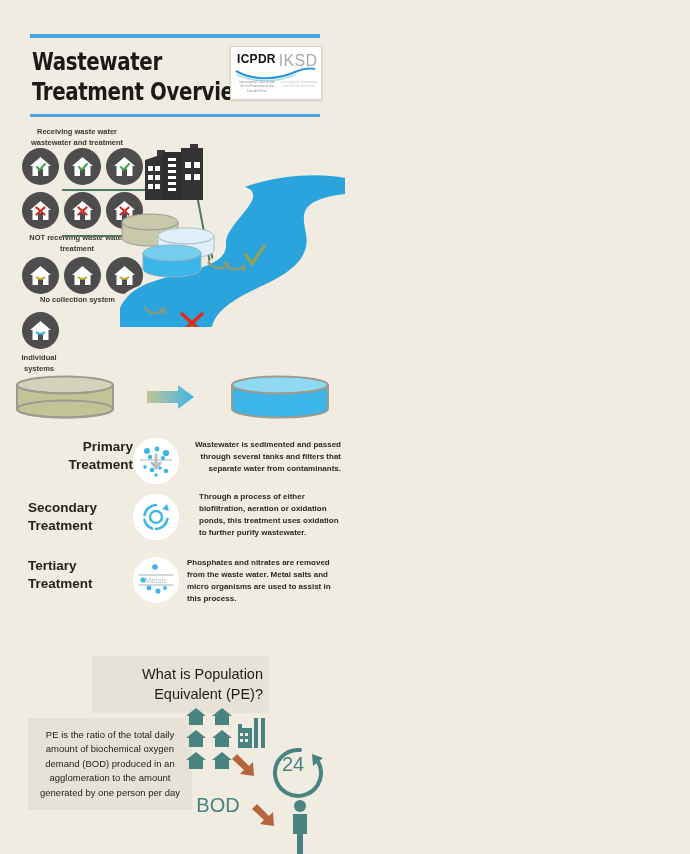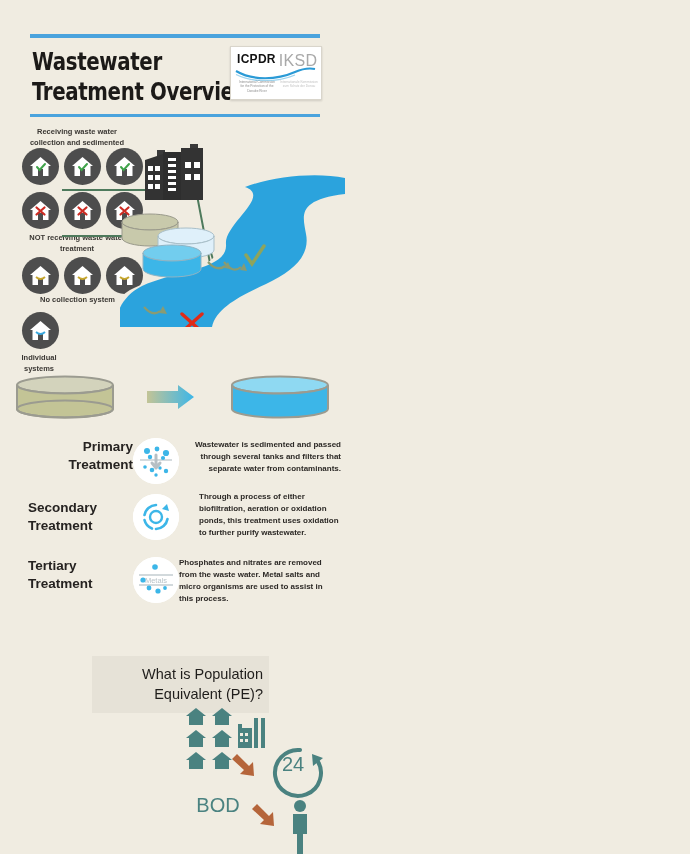--- a/index.html
+++ b/index.html
@@ -86,21 +86,21 @@
         <svg class="wave" viewBox="0 0 82 14">
           <path d="M1 4 C18 14, 42 13, 60 5 C68 1.5, 75 1, 80 2" stroke="#2a9ad6" stroke-width="2.1" fill="none"></path>
           <path d="M1 7.5 C18 16, 42 15.5, 60 8" stroke="#9fd4ee" stroke-width="1.3" fill="none"></path>
         </svg>
         <div class="sub">International Commission for the Protection of the Danube River</div>
         <div class="sub2">Internationale Kommission zum Schutz der Donau</div>
       </div>
     </div>
 
     <div class="lbl" style="position:absolute;left:22px;top:113px;width:110px;">Receiving waste water
-collection and sedimented</div>
+wastewater and treatment</div>
     <div class="lbl" style="position:absolute;left:22px;top:219px;width:110px;">NOT receiving waste
 water treatment</div>
     <div class="lbl" style="position:absolute;left:20px;top:281px;width:115px;">No collection system</div>
     <div class="lbl" style="position:absolute;left:10px;top:339px;width:58px;">Individual
 systems</div>
 
     <svg style="position:absolute;left:0;top:100px;width:345px;height:220px;">
       <path d="M62 76 L196 76 L214 170" stroke="#4e7a5c" stroke-width="2" fill="none"></path>
       <path d="M62 122 L206 122 L228 196" stroke="#4e7a5c" stroke-width="2" fill="none"></path>
     </svg>
@@ -312,24 +312,25 @@
           <text x="23" y="26" font-family="Liberation Sans, sans-serif" font-size="7.5" fill="#b9c3c8" text-anchor="middle">Metals</text>
           <g fill="#3cb6e8">
             <circle cx="22" cy="10" r="2.8"></circle>
               <circle cx="10" cy="23" r="2.6"></circle>
             <circle cx="16" cy="31" r="2.4"></circle>
               <circle cx="25" cy="34" r="2.6"></circle>
               <circle cx="32" cy="31" r="1.9"></circle>
           </g>
         </svg>
       </div>
-      <div class="trt-txt" style="margin-top:0px;">Phosphates and nitrates are removed from the waste water. Metal salts and micro organisms are used to assist in this process.</div>
+      <div class="trt-txt" style="margin-left:8px;margin-top:0px;">Phosphates and nitrates are removed from the waste water. Metal salts and micro organisms are used to assist in this process.</div>
     </div>
 
     <div class="pe-title">What is Population Equivalent (PE)?</div>
+    <div class="pe-body">PE is the ratio of the total daily amount of biochemical oxygen demand (BOD) produced in an agglomeration to the amount generated by one person per day</div>
 
     <svg style="position:absolute;left:180px;top:690px;width:165px;height:155px;">
       <g fill="#4a8280">
         <path d="M6 12 L16 4 L26 12 L23 12 L23 21 L9 21 L9 12 Z"></path>
         <path d="M32 12 L42 4 L52 12 L49 12 L49 21 L35 21 L35 12 Z"></path>
         <path d="M6 34 L16 26 L26 34 L23 34 L23 43 L9 43 L9 34 Z"></path>
         <path d="M32 34 L42 26 L52 34 L49 34 L49 43 L35 43 L35 34 Z"></path>
         <path d="M6 56 L16 48 L26 56 L23 56 L23 65 L9 65 L9 56 Z"></path>
         <path d="M32 56 L42 48 L52 56 L49 56 L49 65 L35 65 L35 56 Z"></path>
         <rect x="58" y="24" width="14" height="20"></rect>

